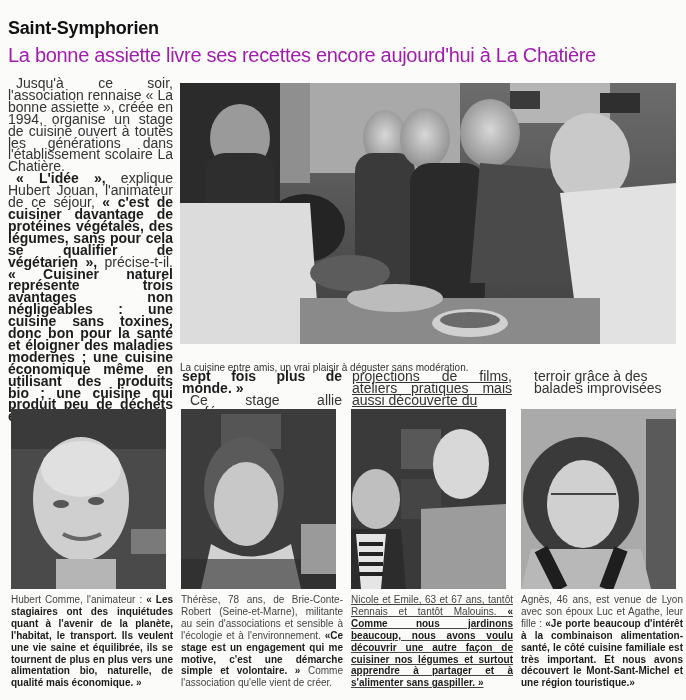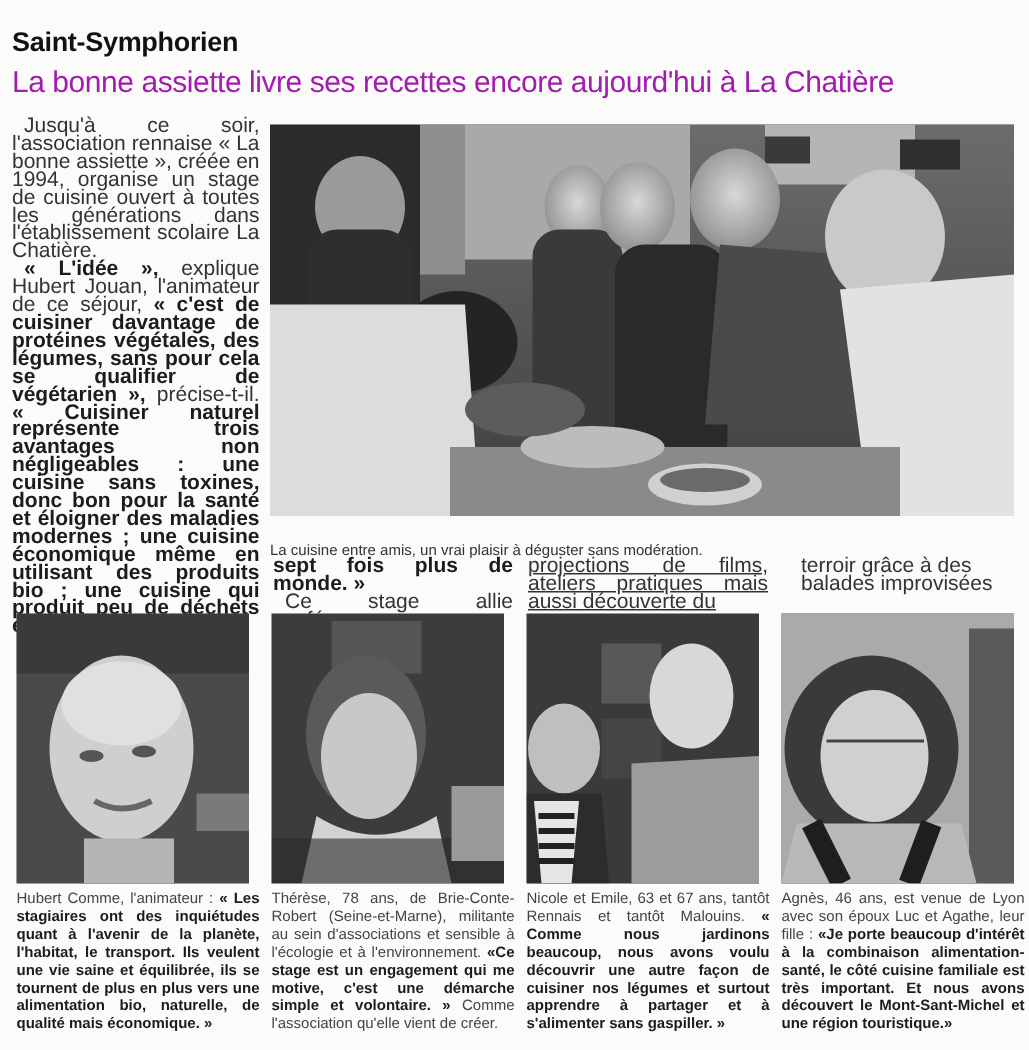--- a/index.html
+++ b/index.html
@@ -151,14 +151,14 @@
     <ellipse cx="60" cy="90" rx="58" ry="62" fill="#3a3a3a"></ellipse>
     <ellipse cx="62" cy="95" rx="36" ry="44" fill="#d0d0d0"></ellipse>
     <path d="M30 85 H95" stroke="#444" stroke-width="2"></path>
     <path d="M10 140 L120 140 L130 180 L0 180 Z" fill="#b8b8b8"></path>
     <path d="M20 140 L40 180 M100 140 L85 180" stroke="#1e1e1e" stroke-width="14"></path>
   </svg>
 </div>
 
 <div class="capt" style="left:11px;"><span>Hubert Comme, l'animateur : </span><span class="b">« Les stagiaires ont des inquiétudes quant à l'avenir de la planète, l'habitat, le transport. Ils veulent une vie saine et équilibrée, ils se tournent de plus en plus vers une alimentation bio, naturelle, de qualité mais économique. »</span><span></span></div>
 <div class="capt" style="left:181px;"><span>Thérèse, 78 ans, de Brie-Conte-Robert (Seine-et-Marne), militante au sein d'associations et sensible à l'écologie et à l'environnement. </span><span class="b">«Ce stage est un engagement qui me motive, c'est une démarche simple et volontaire. »</span><span> Comme l'association qu'elle vient de créer.</span></div>
-<div class="capt" style="left:351px;"><span>Nicole et Emile, 63 et 67 ans, tantôt Rennais et tantôt Malouins. </span><span class="b">« Comme nous jardinons beaucoup, nous avons voulu découvrir une autre façon de cuisiner nos légumes et surtout apprendre à partager et à s'alimenter sans gaspiller. »</span><span></span></div>
+<div class="capt" style="left:351px;text-decoration:underline;"><span>Nicole et Emile, 63 et 67 ans, tantôt Rennais et tantôt Malouins. </span><span class="b">« Comme nous jardinons beaucoup, nous avons voulu découvrir une autre façon de cuisiner nos légumes et surtout apprendre à partager et à s'alimenter sans gaspiller. »</span><span></span></div>
 <div class="capt" style="left:521px;"><span>Agnès, 46 ans, est venue de Lyon avec son époux Luc et Agathe, leur fille : </span><span class="b">«Je porte beaucoup d'intérêt à la combinaison alimentation-santé, le côté cuisine familiale est très important. Et nous avons découvert le Mont-Sant-Michel et une région touristique.»</span><span></span></div>
 
 </body></html>

